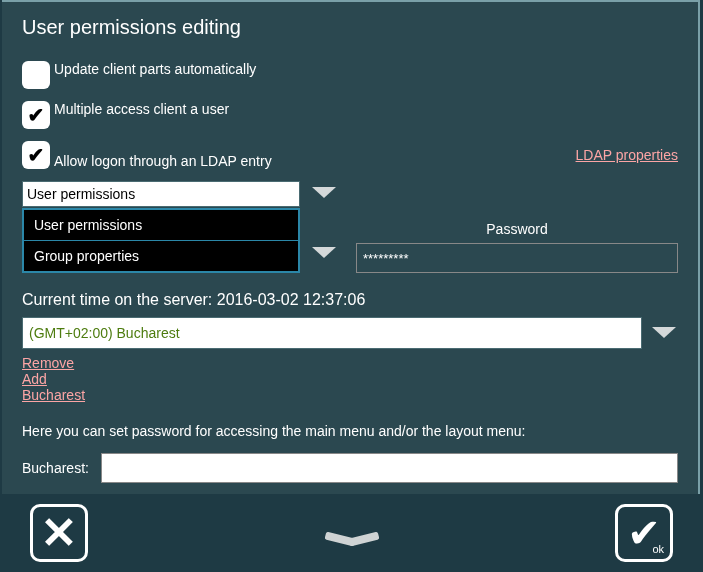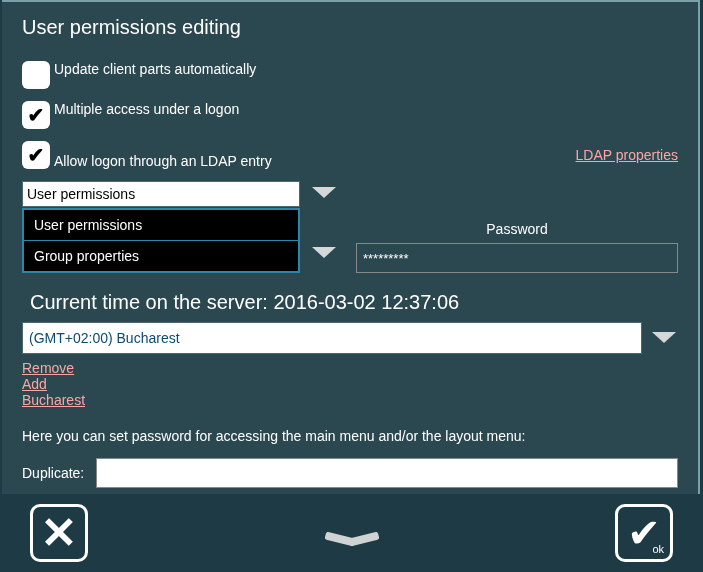--- a/index.html
+++ b/index.html
@@ -126,30 +126,29 @@
     .pw-input {
       width: 100%;
       height: 30px;
       background: #2b4850;
       border: 1px solid #888;
       color: #fff;
       padding: 0 6px;
       font-size: 13px;
     }
     .server-time {
-      font-size: 20px;
+      font-size: 16px;
       margin-bottom: 8px;
-      margin-left: 8px;
     }
     .tz-row { display:flex; align-items:center; gap:6px; }
     .tz-input {
       flex:1;
       height: 32px;
       background:#fff;
-      color:#0c4a6e;
+      color:#4d7c0f;
       display:flex;
       align-items:center;
       padding:0 6px;
       font-size:14px;
       border: 1px solid #4a6b72;
     }
     .tz-chevron { position:relative; width:30px; height:24px;}
     .action-links {
       display:flex;
       justify-content:space-around;
@@ -220,21 +219,21 @@
 
 <div class="dialog">
   <div class="dialog-title">User permissions editing</div>
   <div class="content">
     <div class="checkbox-row">
       <div class="checkbox"></div>
       <span>Update client parts automatically</span>
     </div>
     <div class="checkbox-row">
       <div class="checkbox checked"></div>
-      <span>Multiple access under a logon</span>
+      <span>Multiple access client a user</span>
     </div>
     <div class="ldap-row">
       <div class="ldap-left">
         <div class="checkbox checked"></div>
         <span>Allow logon through an LDAP entry</span>
       </div>
       <span class="link">LDAP properties</span>
     </div>
 
     <div class="row-inputs">
@@ -261,21 +260,21 @@
       </div>
     </div>
     <div class="action-links">
       <span class="link">Remove</span>
       <span class="link">Add</span>
       <span class="link">Bucharest</span>
     </div>
 
     <div class="desc">Here you can set password for accessing the main menu and/or the layout menu:</div>
     <div class="pw2-row">
-      <span class="pw2-label">Duplicate:</span>
+      <span class="pw2-label">Bucharest:</span>
       <input class="pw2-input" style="">
     </div>
   </div>
 </div>
 
 <div class="footer">
   <div class="cancel-btn">
     <span class="cancel-x">✕</span>
   </div>
   <div class="mid-chevron">

